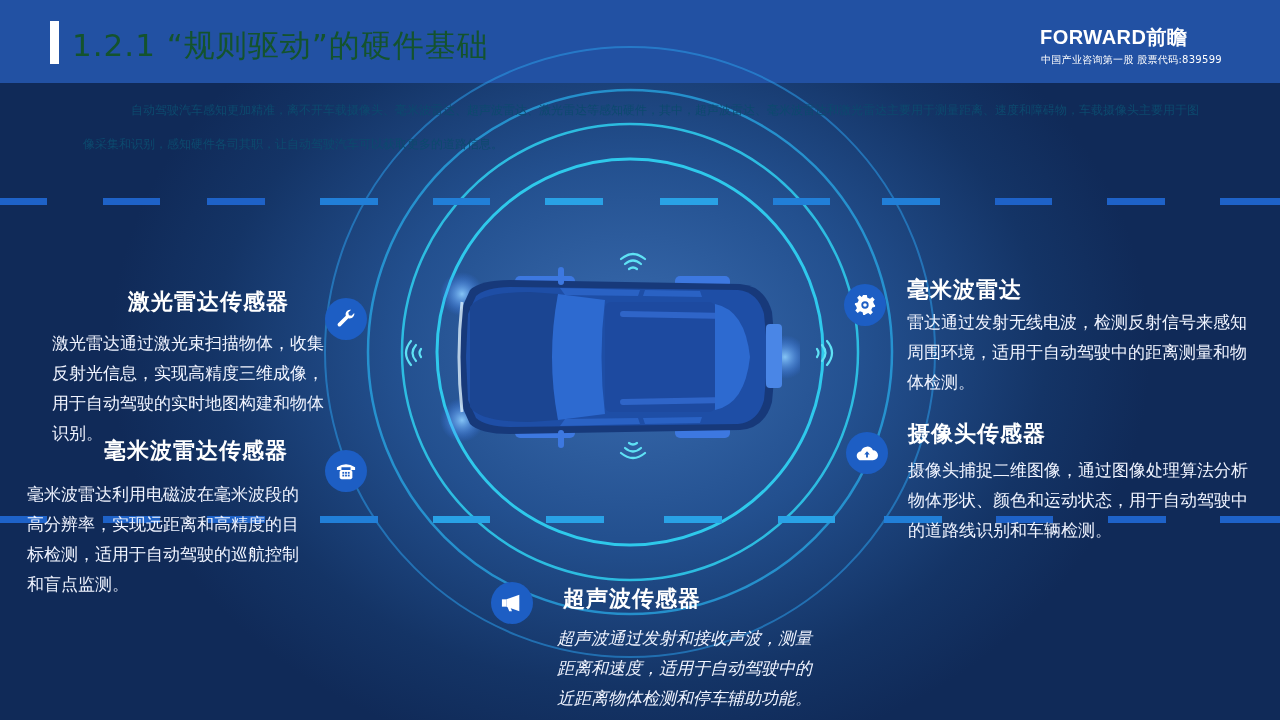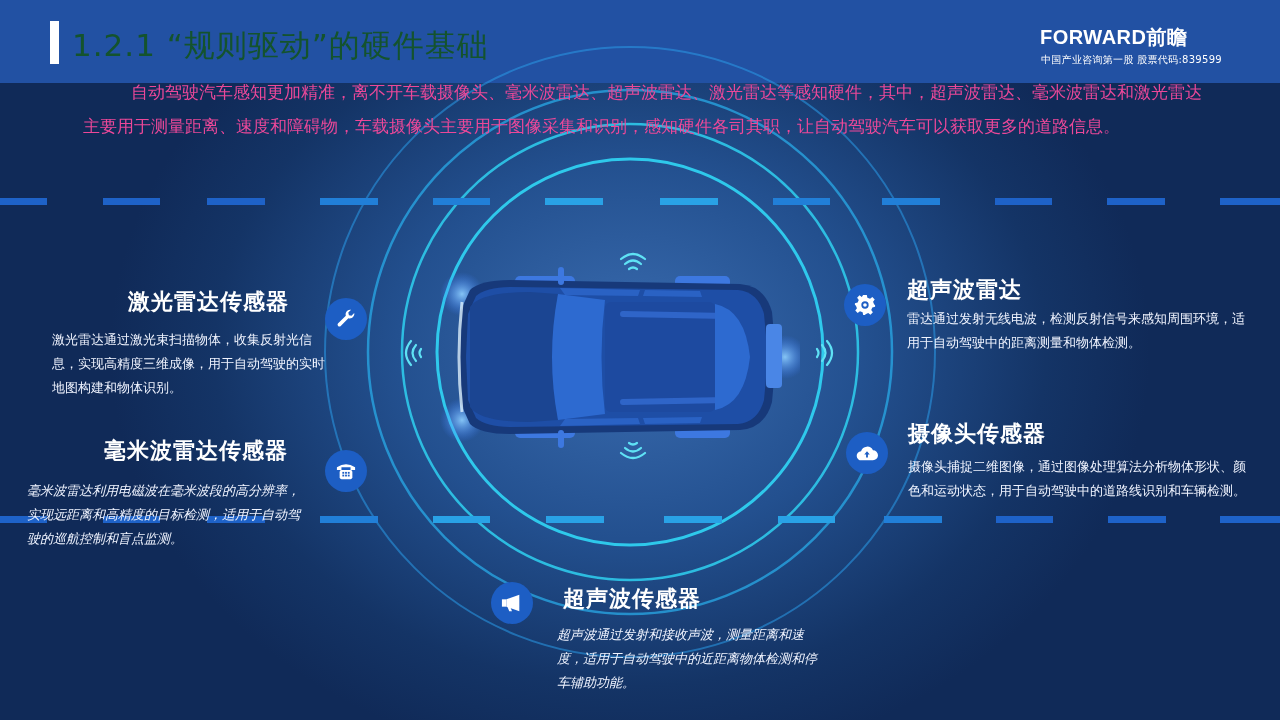--- a/index.html
+++ b/index.html
@@ -3,29 +3,29 @@
 <meta charset="utf-8">
 <style>
   html,body{margin:0;padding:0;}
   body{width:1280px;height:720px;overflow:hidden;position:relative;font-family:"DejaVu Sans","Liberation Sans",sans-serif;color:#fff;
     background:radial-gradient(ellipse 520px 420px at 630px 350px,#3a6cb0 0%,#23508f 45%,#143466 80%,#102a58 100%);}
   .header{position:absolute;left:0;top:0;width:1280px;height:83px;background:#2251a3;}
   .title-bar{position:absolute;left:50px;top:21px;width:9px;height:43px;background:#fff;}
   .title{position:absolute;left:72px;top:25px;font-size:31px;letter-spacing:1px;white-space:nowrap;color:#14532d;}
   .logo{position:absolute;left:1040px;top:24px;font-family:"Liberation Sans",sans-serif;font-weight:bold;font-size:20px;letter-spacing:0.5px;white-space:nowrap;}
   .logo-sub{position:absolute;left:1041px;top:53px;font-size:10px;white-space:nowrap;letter-spacing:0.3px;}
-  .intro{position:absolute;left:83px;top:75px;width:1120px;font-size:17px;line-height:34px;text-indent:48px;color:#ec4899;}
+  .intro{position:absolute;left:83px;top:93px;width:1120px;font-size:12px;line-height:34px;text-indent:48px;color:#0c4a6e;}
   .rings{position:absolute;left:0;top:0;width:1280px;height:720px;pointer-events:none;}
   .dash{position:absolute;height:7px;background:#1e62c8;}
   .dash.mid{background:#29a2e6;}
   .dash.hi{background:#217fd8;}
   .car{position:absolute;left:440px;top:262px;}
   .icon-circle{position:absolute;width:42px;height:42px;border-radius:50%;background:#1d5ec4;display:flex;align-items:center;justify-content:center;}
   .sec-title{position:absolute;font-size:22px;font-weight:bold;white-space:nowrap;letter-spacing:1px;}
-  .sec-text{position:absolute;font-size:13px;line-height:24px;color:#f0f4ff;}
+  .sec-text{position:absolute;font-size:17px;line-height:30px;color:#f0f4ff;}
   .waves{position:absolute;}
 </style>
 </head>
 <body>
 
 <div class="header"></div>
 <div class="title-bar"></div>
 <div class="title">1.2.1 “规则驱动”的硬件基础</div>
 <div class="logo">FORWARD前瞻</div>
 <div class="logo-sub">中国产业咨询第一股  股票代码:839599</div>
@@ -159,30 +159,30 @@
       <g fill="#1d5ec4">
         <rect x="8" y="12" width="2" height="2"></rect>
         <rect x="11" y="12" width="2" height="2"></rect>
         <rect x="14" y="12" width="2" height="2"></rect>
         <rect x="8" y="15" width="2" height="2"></rect>
         <rect x="11" y="15" width="2" height="2"></rect>
         <rect x="14" y="15" width="2" height="2"></rect>
       </g>
     </svg>
 </div>
-<div class="sec-text" style="left:27px;top:479px;width:285px;font-style:italic;">毫米波雷达利用电磁波在毫米波段的高分辨率，实现远距离和高精度的目标检测，适用于自动驾驶的巡航控制和盲点监测。</div>
+<div class="sec-text" style="left:27px;top:479px;width:285px;">毫米波雷达利用电磁波在毫米波段的高分辨率，实现远距离和高精度的目标检测，适用于自动驾驶的巡航控制和盲点监测。</div>
 
 <div class="icon-circle" style="left:844px;top:284px;">
   <svg width="22" height="22" viewBox="0 0 24 24">
       <path fill="#fff" d="M10,1 L14,1 L14.6,4 L17.5,5.2 L20,3.4 L22.6,6 L20.8,8.5 L22,11.4 L23,12 L23,14 L20,14.6 L18.8,17.5 L20.6,20 L18,22.6 L15.5,20.8 L12.6,22 L12,23 L10,23 L9.4,20 L6.5,18.8 L4,20.6 L1.4,18 L3.2,15.5 L2,12.6 L1,12 L1,10 L4,9.4 L5.2,6.5 L3.4,4 L6,1.4 L8.5,3.2 L9.4,2 Z"></path>
       <circle cx="12" cy="12" r="4" fill="#1d5ec4"></circle>
       <circle cx="12" cy="12" r="2" fill="#fff"></circle>
     </svg>
 </div>
-<div class="sec-title" style="left:907px;top:275px;">超声波雷达</div>
+<div class="sec-title" style="left:907px;top:275px;">毫米波雷达</div>
 <div class="sec-text" style="left:907px;top:307px;width:345px;">雷达通过发射无线电波，检测反射信号来感知周围环境，适用于自动驾驶中的距离测量和物体检测。</div>
 
 <div class="icon-circle" style="left:846px;top:432px;">
   <svg width="22" height="18" viewBox="0 0 24 18">
       <path fill="#fff" d="M6,17 A5,5 0 0 1 5.5,7 A7,7 0 0 1 18.5,6 A5.5,5.5 0 0 1 18.5,17 Z"></path>
       <path fill="#1d5ec4" d="M12,7 L15,10.5 L13,10.5 L13,14 L11,14 L11,10.5 L9,10.5 Z"></path>
     </svg>
 </div>
 <div class="sec-title" style="left:908px;top:419px;">摄像头传感器</div>
 <div class="sec-text" style="left:908px;top:455px;width:345px;">摄像头捕捉二维图像，通过图像处理算法分析物体形状、颜色和运动状态，用于自动驾驶中的道路线识别和车辆检测。</div>

